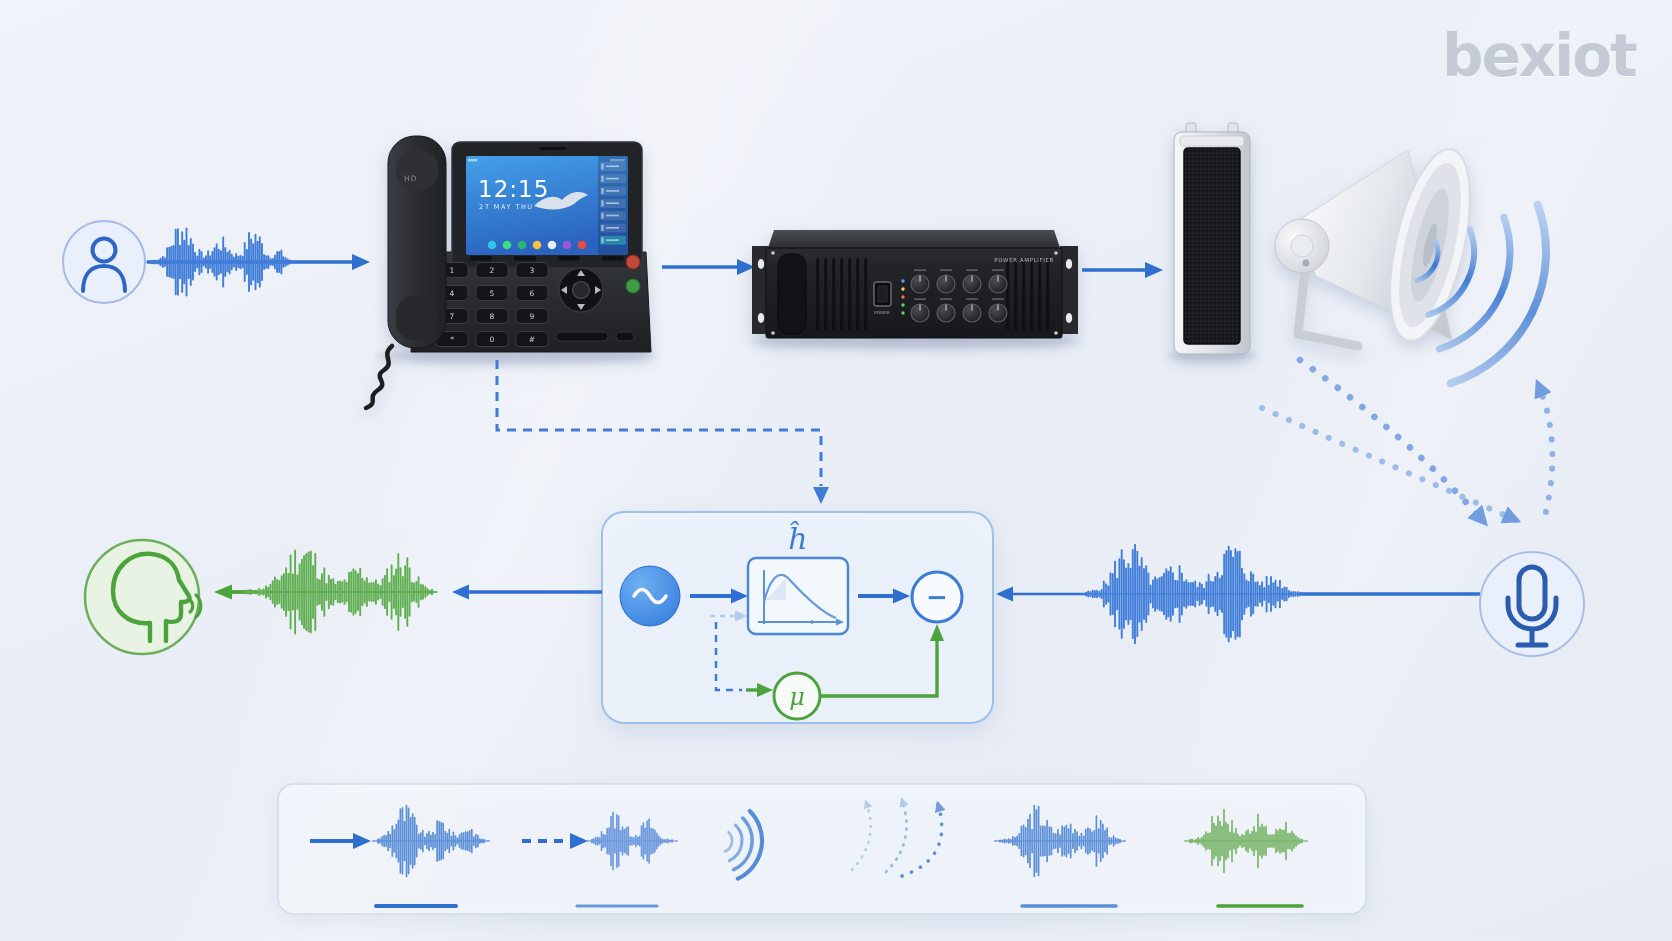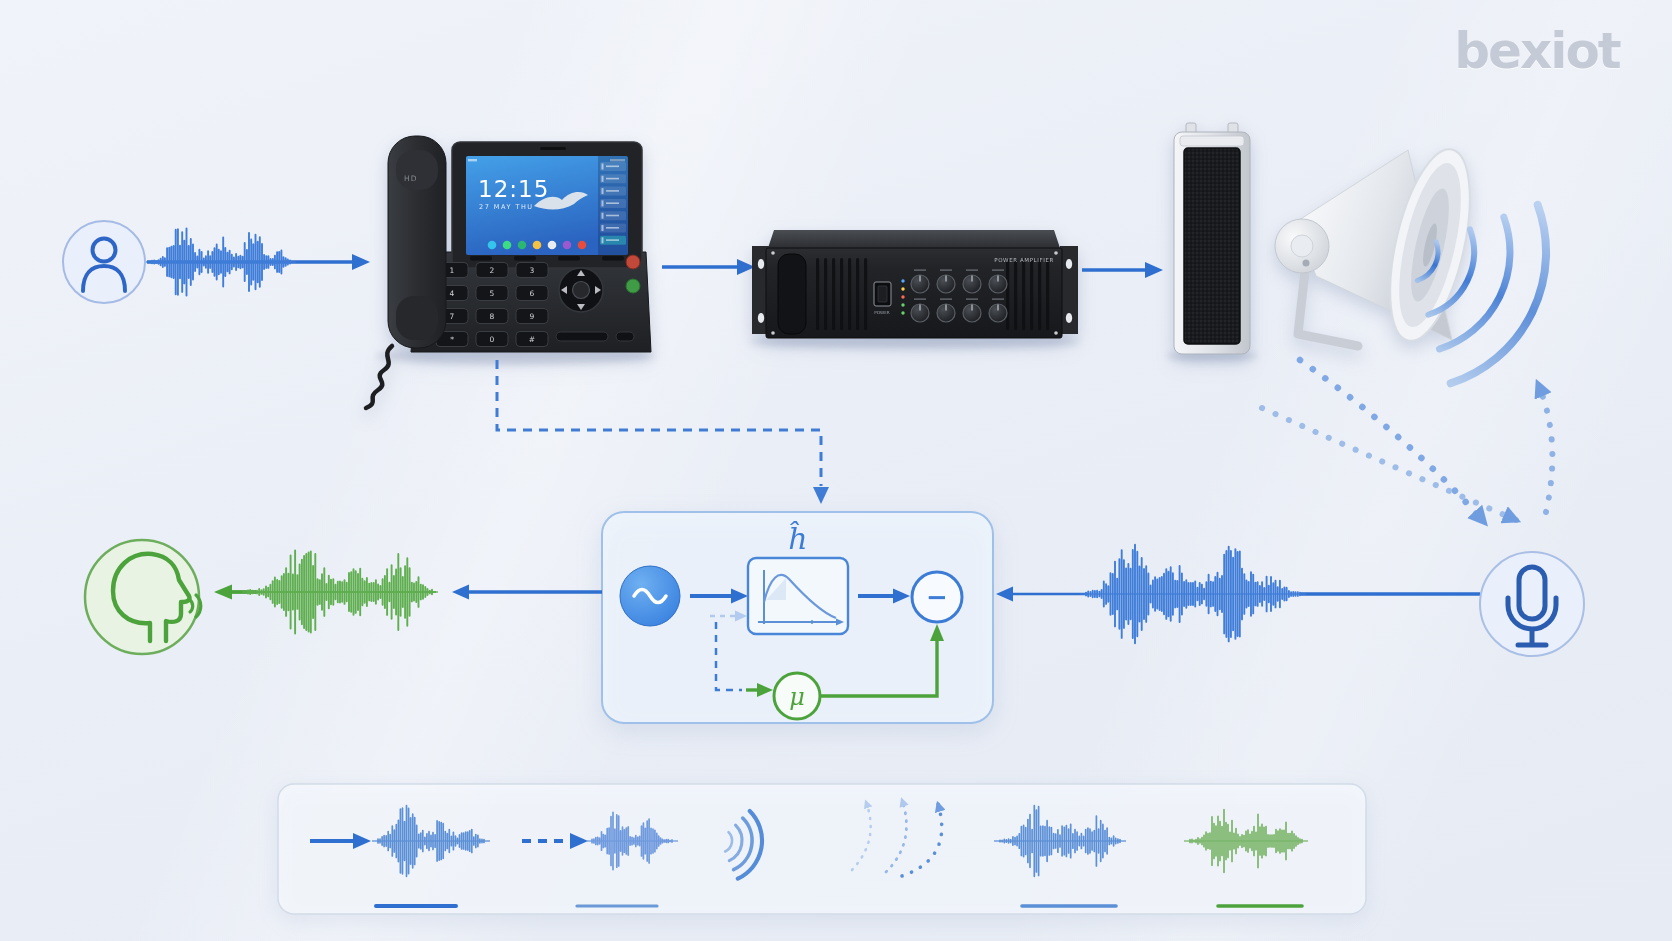--- a/index.html
+++ b/index.html
@@ -8,21 +8,21 @@
          background:linear-gradient(160deg,#f0f3f9 0%,#eaeef6 45%,#e6ebf4 100%);
          font-family:"DejaVu Sans", sans-serif;}
   .streak{position:absolute;pointer-events:none;}
   .streak.s1{left:-8%;top:-25%;width:75%;height:170%;
      background:linear-gradient(107deg,rgba(255,255,255,0) 38%,rgba(255,255,255,.55) 50%,rgba(255,255,255,0) 62%);
      transform:rotate(6deg);opacity:.55;}
   .streak.s2{left:45%;top:-30%;width:70%;height:175%;
      background:linear-gradient(107deg,rgba(255,255,255,0) 40%,rgba(255,255,255,.45) 52%,rgba(255,255,255,0) 64%);
      transform:rotate(6deg);opacity:.5;}
   .logo{position:absolute;left:1442px;top:22px;width:190px;text-align:center;
-        font-size:50px;font-weight:800;letter-spacing:-2px;color:#c5cbd6;
+        font-size:58px;font-weight:800;letter-spacing:-2px;color:#c5cbd6;
         font-family:"DejaVu Sans", sans-serif;text-shadow:0 1px 0 rgba(255,255,255,.7);}
   svg{position:absolute;left:0;top:0;}
   svg text{font-family:"DejaVu Sans", sans-serif;}
   .serifit{font-family:"DejaVu Serif", serif;font-style:italic;}
 </style>
 </head>
 <body>
 
 <div class="stage">
   <div class="streak s1"></div>

